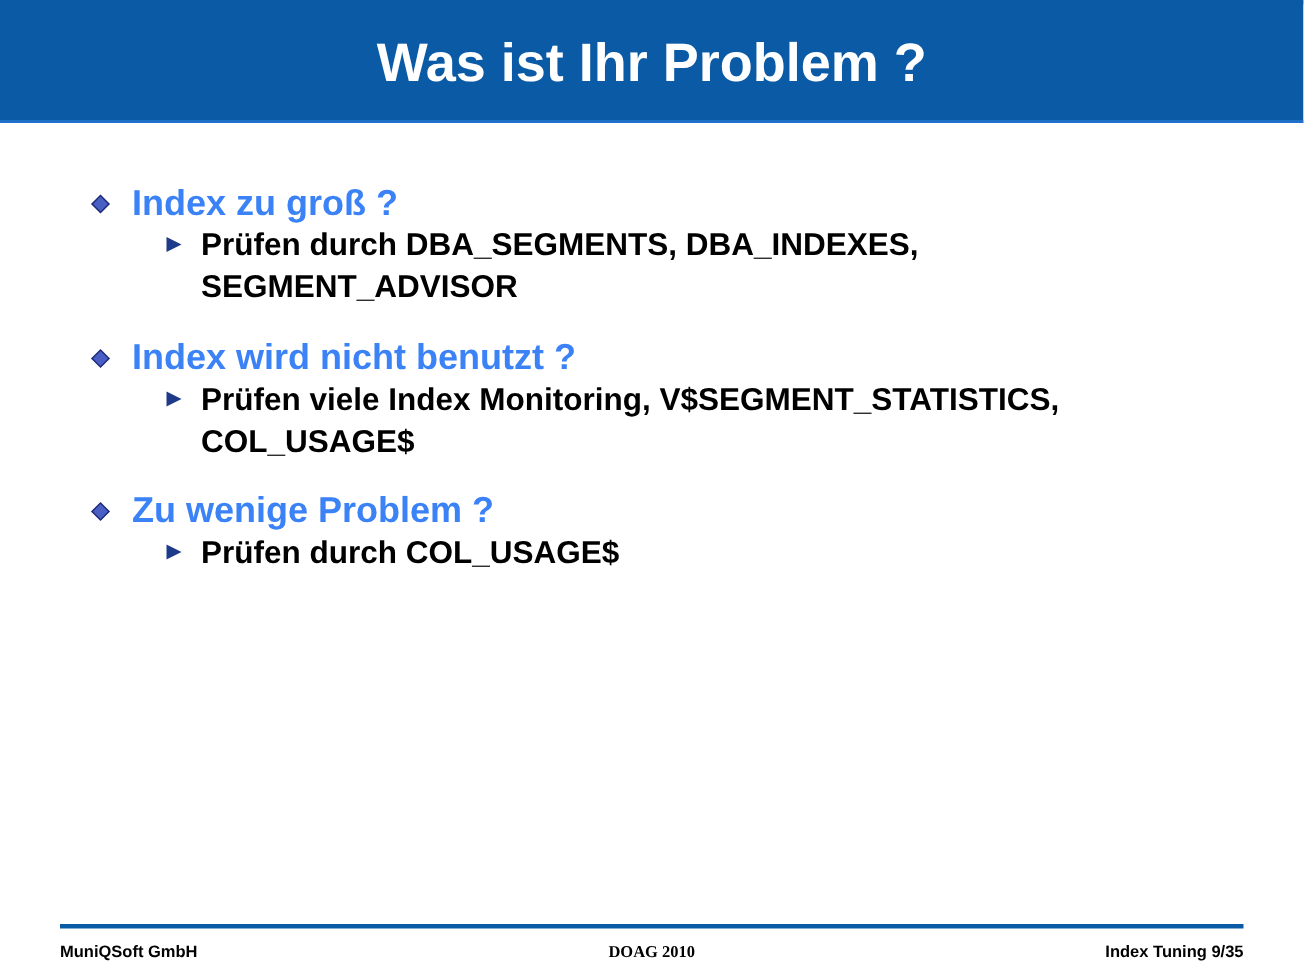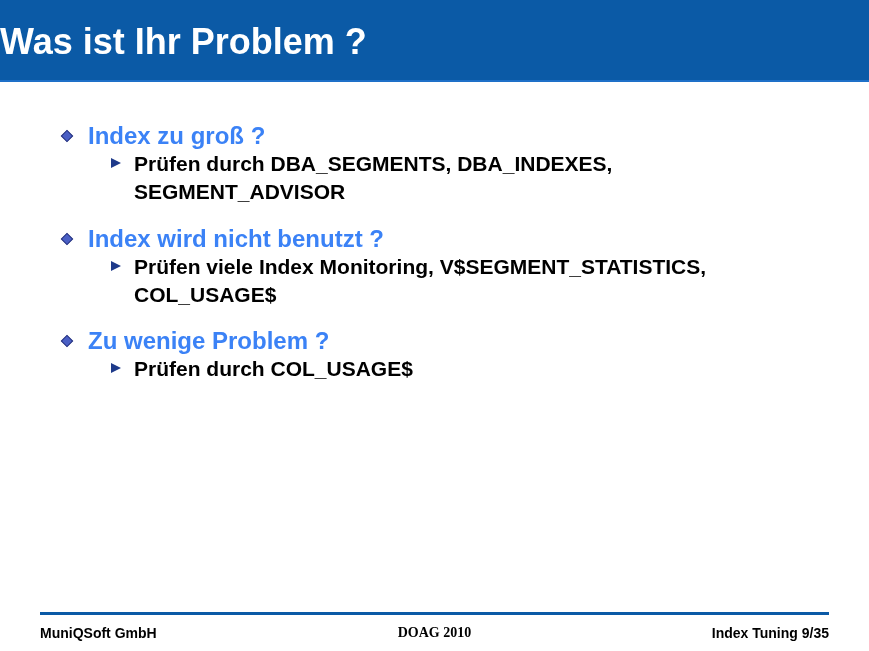--- a/index.html
+++ b/index.html
@@ -9,20 +9,21 @@
       font-family: Arial, Helvetica, sans-serif;
       background: #fff;
       position: relative;
     }
     .title-bar {
       width: 100%;
       height: 82px;
       background: #0b5aa6;
       display: flex;
       align-items: center;
+      justify-content: center;
       border-top: 3px solid #0b5aa6;
       border-bottom: 2px solid #1e70c8;
     }
     .title-bar h1 {
       color: #fff;
       font-size: 36px;
       font-weight: bold;
     }
     .content {
       padding: 40px 60px 0 60px;
@@ -73,21 +74,21 @@
     }
     .footer-line {
       height: 3px;
       background: #0b5aa6;
       width: 100%;
     }
     .footer-row {
       display: flex;
       justify-content: space-between;
       padding: 10px 0;
-      font-size: 14px;
+      font-size: 11px;
       font-weight: bold;
     }
     .footer-left  { text-align: left;  flex: 1; }
     .footer-center{ text-align: center;flex: 1; font-family: Liberation Serif, serif; }
     .footer-right { text-align: right; flex: 1; }
   </style>
 </head>
 <body>
 
 <div class="title-bar">

